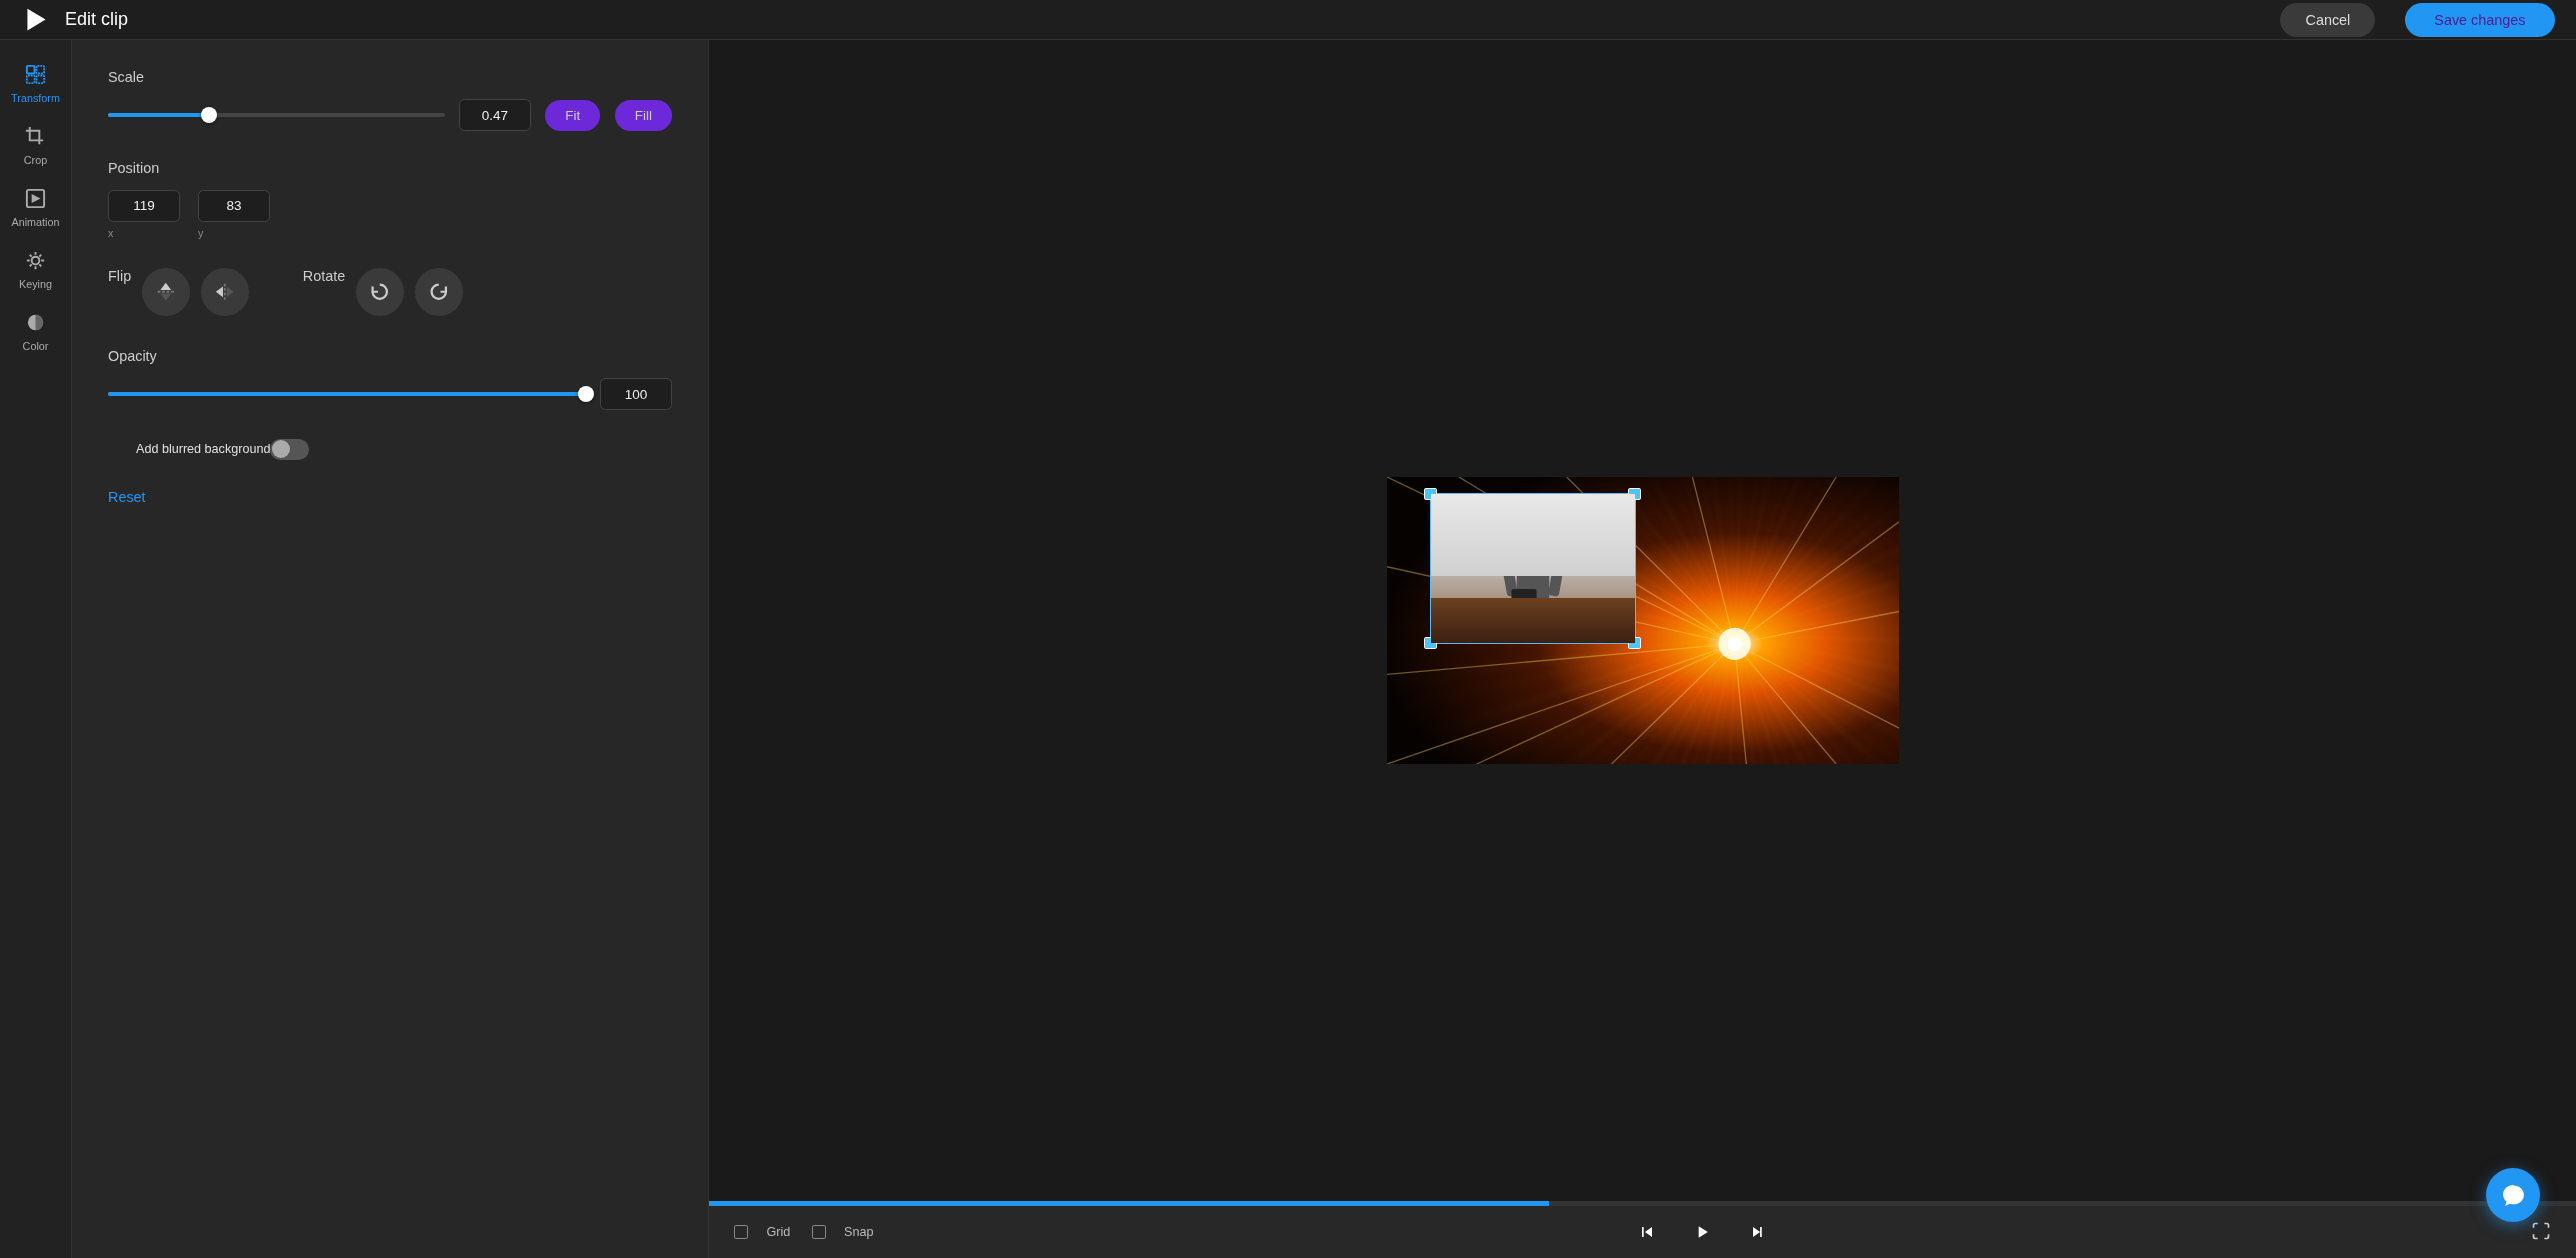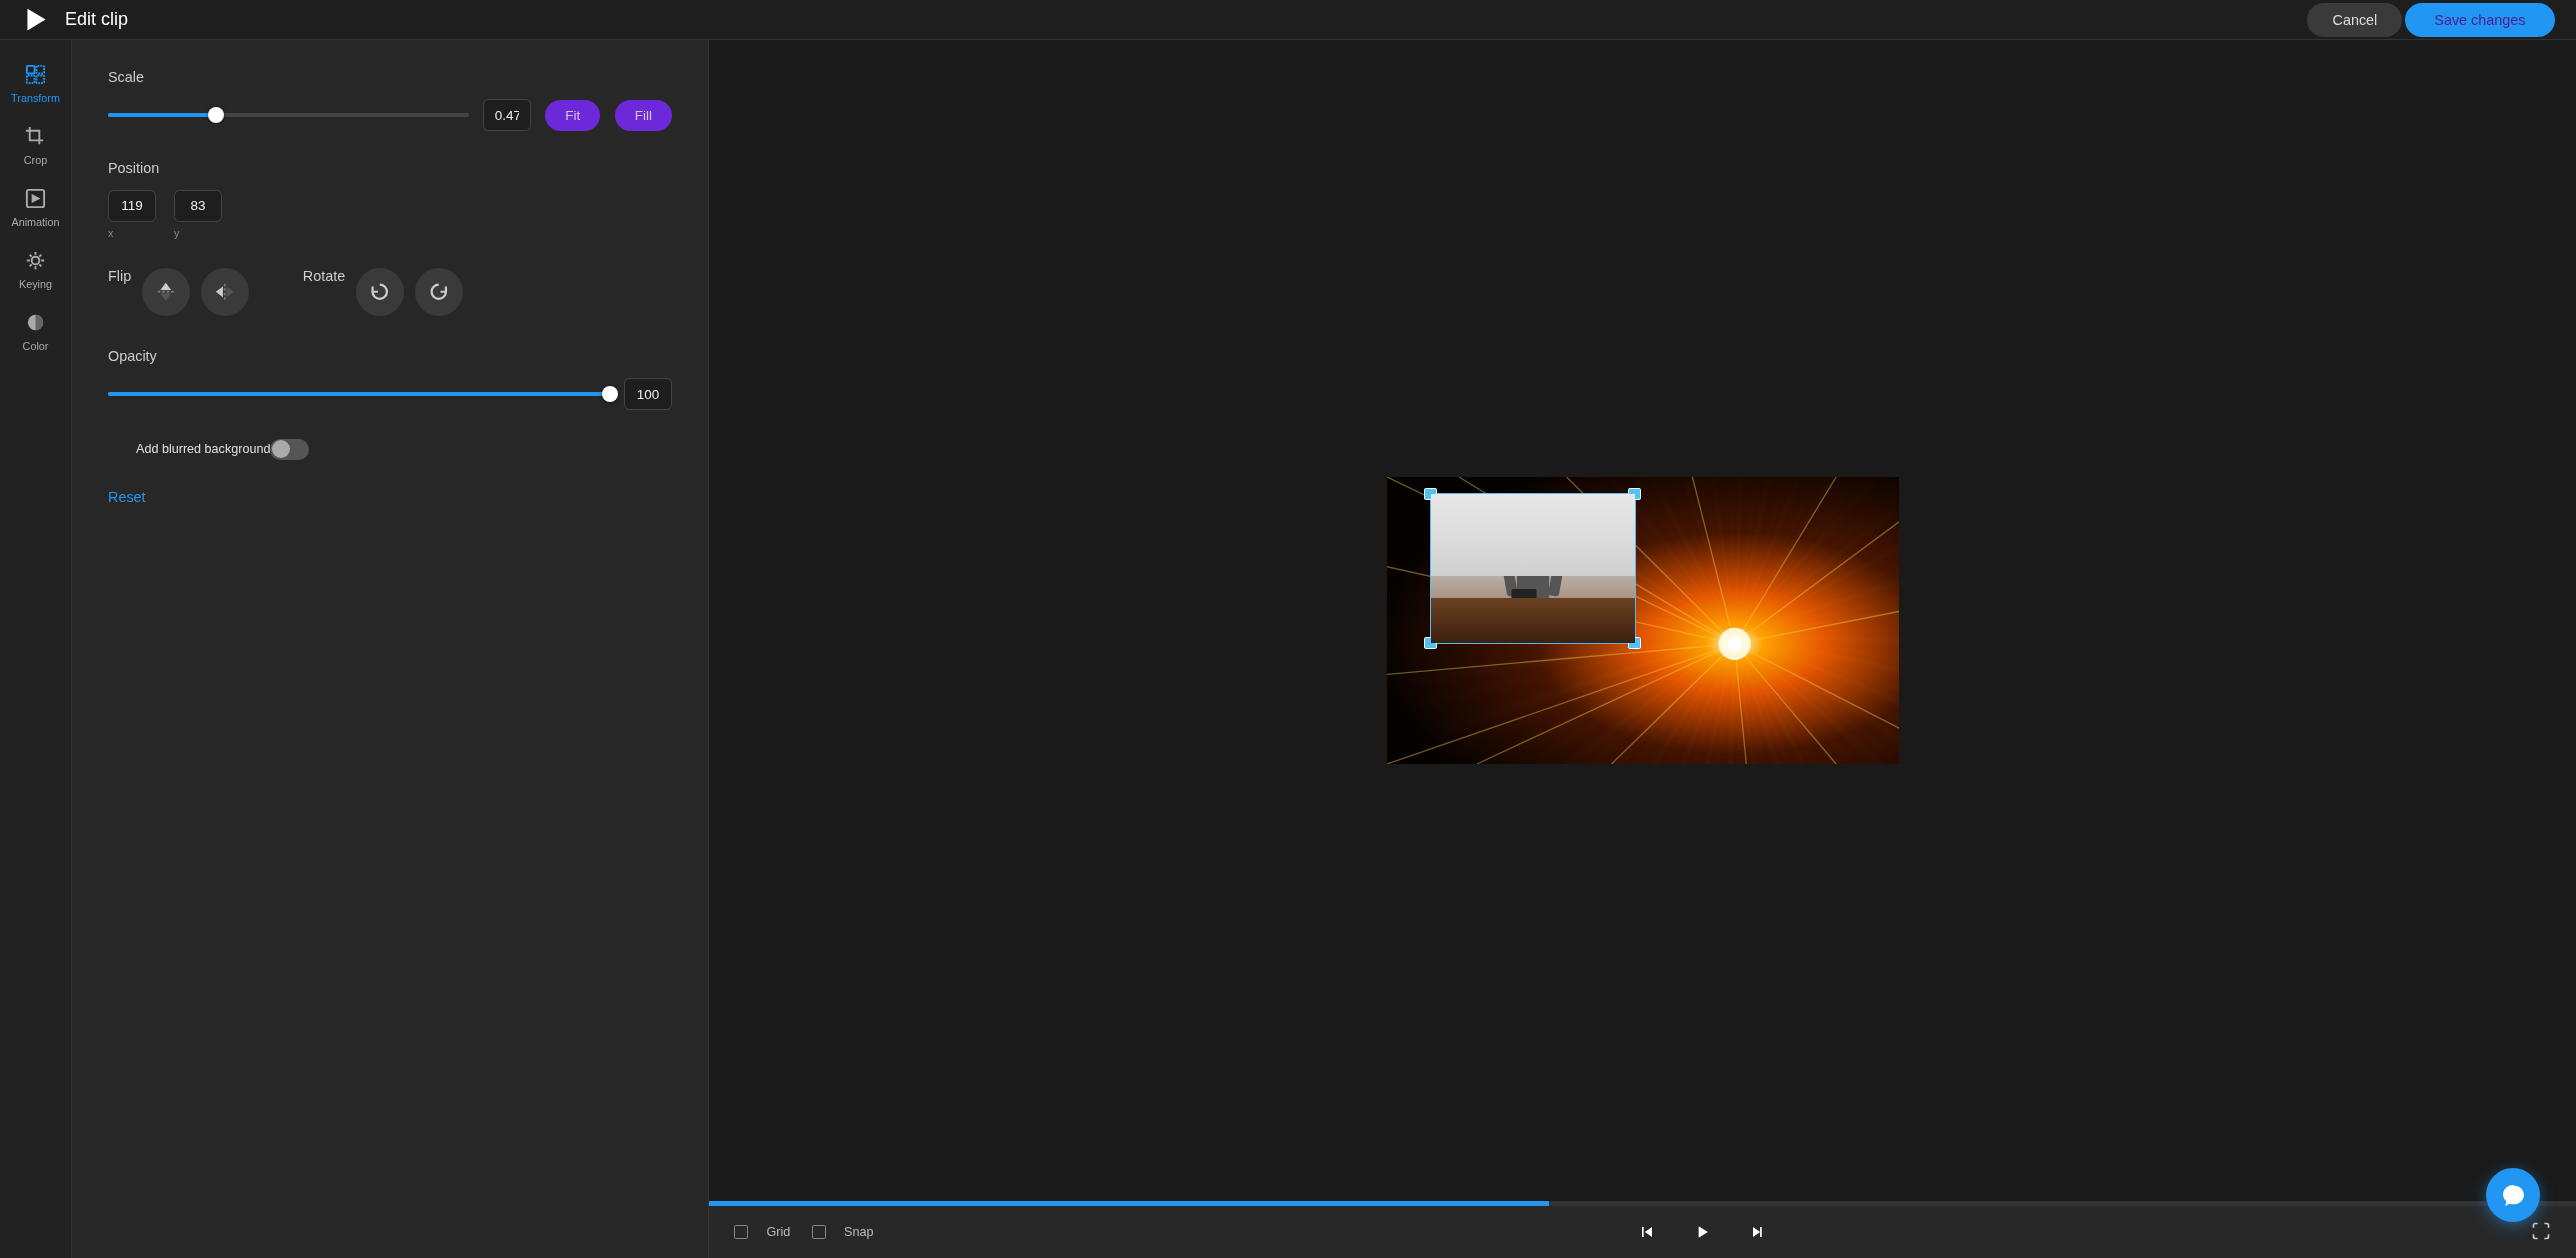--- a/index.html
+++ b/index.html
@@ -31,21 +31,21 @@
       margin-right: 14.4px;
     }
     .header-title {
       font-size: 18px;
       font-weight: 500;
       color: #fff;
       flex: 1;
     }
     .header-actions {
       display: flex;
-      gap: 3px;
+      gap: 30px;
     }
     .btn-cancel {
       background: #3a3a3a;
       border: none;
       color: #ddd;
       padding: 9px 25px;
       border-radius: 21.5px;
       font-size: 14.4px;
       cursor: pointer;
     }
@@ -150,21 +150,21 @@
       cursor: pointer;
       box-shadow: 0 0.9px 3.6px rgba(0,0,0,0.5);
     }
     .value-input {
       background: #1e1e1e;
       border: 0.9px solid #444;
       border-radius: 5.4px;
       color: #eee;
       font-size: 13.5px;
       padding: 7.2px 10.8px;
-      width: 48px;
+      width: 72px;
       text-align: center;
     }
     .btn-pill {
       background: #6d28d9;
       border: none;
       color: #ccc;
       padding: 8px 20px;
       border-radius: 21.5px;
       font-size: 13.5px;
       cursor: pointer;

